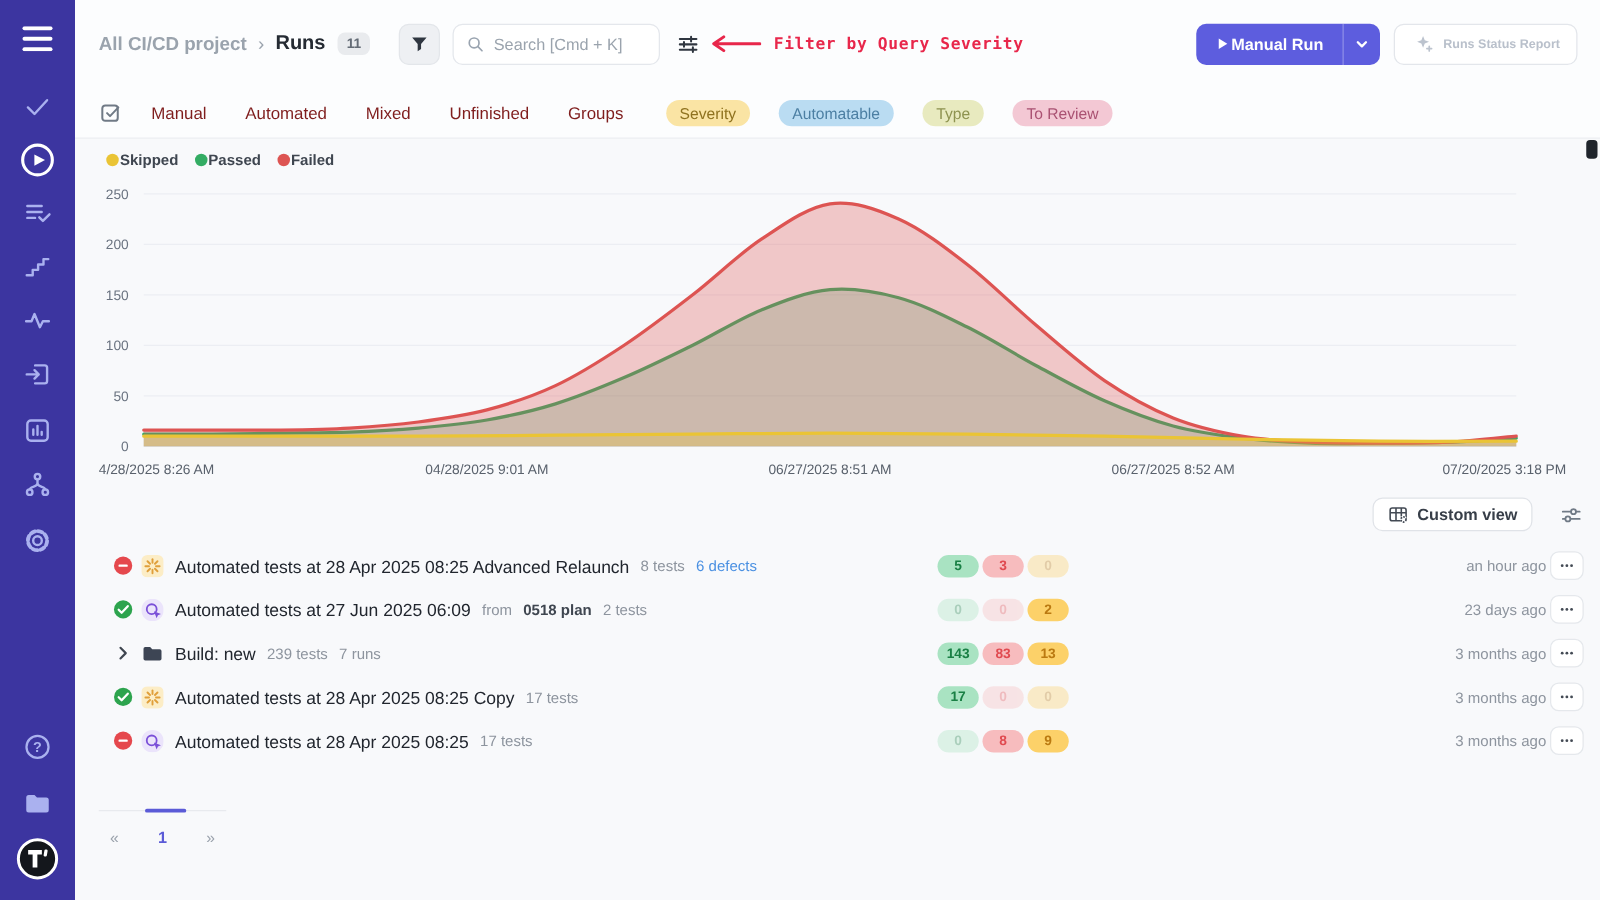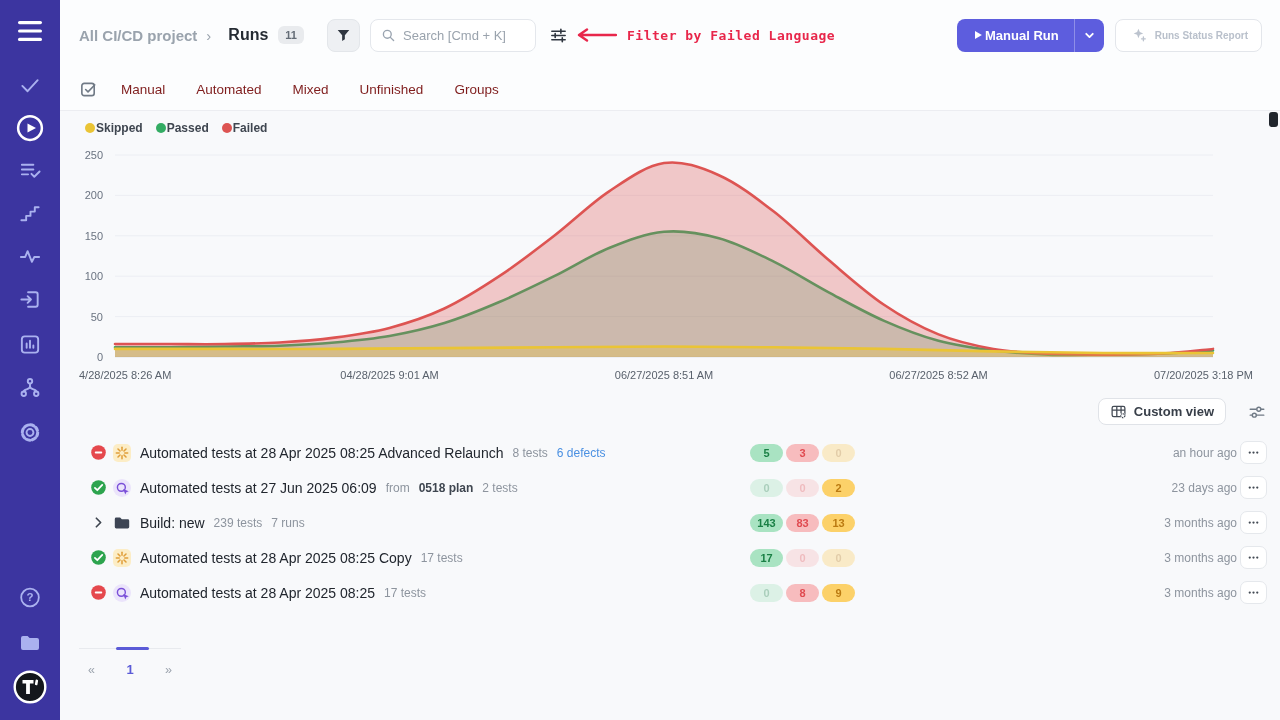--- a/index.html
+++ b/index.html
@@ -12,21 +12,21 @@
   .sb svg { stroke:#aab1ef; stroke-width:2; fill:none; stroke-linecap:round; stroke-linejoin:round; }
 
   
   .content { position:absolute; left:60px; top:0; width:1220px; height:564px; background:#f8f9fb; }
   .band { position:absolute; top:0; left:0; width:1220px; height:111px; background:#fcfdfe; border-bottom:1px solid #ecedf1; }
 
   
   .topbar { position:absolute; top:0; left:0; right:0; height:70px; display:flex; align-items:center; padding:0 18px 0 19px; }
   .crumb-project { font-size:15px; font-weight:700; color:#9aa3ad; cursor:pointer; }
   .crumb-sep { font-size:15px; color:#9aa3ad; margin:0 9px; }
-  .crumb-page { font-size:16px; font-weight:700; color:#252b33;margin-left:8px; }
+  .crumb-page { font-size:16px; font-weight:700; color:#252b33; }
   .count-badge { margin-left:10px; background:#e9ebee; color:#646c76; font-size:11px; font-weight:700; padding:3px 7px; border-radius:6px; }
   .funnel-btn { margin-left:23px; width:33px; height:33px; background:#eef0f3; border:1px solid #e3e6ea; border-radius:8px; display:flex; align-items:center; justify-content:center; cursor:pointer; }
   .search-wrap { margin-left:10px; position:relative; }
   .search-wrap svg { position:absolute; left:10px; top:8px; }
   .search-input { width:166px; height:33px; border:1px solid #e4e7ec; border-radius:8px; background:#fff; padding:0 10px 0 32px; font-size:13px; color:#333; font-family:"Liberation Sans", sans-serif; }
   .search-input::placeholder { color:#9aa3ad; }
   .tune-btn { margin-left:13px; background:none; border:none; cursor:pointer; line-height:0; }
   .annot { display:flex; align-items:center; gap:10px; margin-left:7px; color:#e8274b; }
   .annot-text { font-family:"DejaVu Sans Mono", monospace; font-weight:700; font-size:13px; letter-spacing:.5px; }
   .top-spacer { flex:1; }
@@ -205,21 +205,21 @@
       <svg width="19" height="19" viewBox="0 0 20 20" stroke="#2f3640" stroke-width="1.7" stroke-linecap="round" fill="none">
           <path d="M3 5.5 h14 M3 10 h14 M3 14.5 h14"></path>
           <path d="M12.5 3.5 v4 M6.5 8 v4 M14 12.5 v4"></path>
         </svg>
     </button>
 
     <span class="annot">
       <svg width="42" height="14" viewBox="0 0 42 14">
           <path d="M41 7 H5 M12 1.5 L4 7 l8 5.5" stroke="#e8274b" stroke-width="2.4" fill="none" stroke-linecap="round" stroke-linejoin="round"></path>
         </svg>
-      <span class="annot-text">Filter by Failed Language</span>
+      <span class="annot-text">Filter by Query Severity</span>
     </span>
 
     <span class="top-spacer"></span>
 
     <div class="mr-btn">
       <button class="mr-main">
         <svg width="12" height="12" viewBox="0 0 14 14">
             <path d="M3.5 2.2 L11.5 7 L3.5 11.8 Z" fill="#fff"></path>
           </svg>
         <span>Manual Run</span>
@@ -245,20 +245,26 @@
       <svg width="19" height="19" viewBox="0 0 20 20" stroke="#707a86" stroke-width="1.7" fill="none" stroke-linecap="round" stroke-linejoin="round">
           <rect x="3" y="3.5" width="13" height="13" rx="2.5"></rect>
           <path d="M7 10 l2.5 2.5 L16.5 5.2"></path>
         </svg>
     </button>
     <button class="tab">Manual</button>
     <button class="tab">Automated</button>
     <button class="tab">Mixed</button>
     <button class="tab">Unfinished</button>
     <button class="tab">Groups</button>
+    <span class="fbadges">
+      <span class="fbadge severity">Severity</span>
+      <span class="fbadge automatable">Automatable</span>
+      <span class="fbadge type">Type</span>
+      <span class="fbadge review">To Review</span>
+    </span>
   </div>
 
   <div class="legend">
     <span class="legend-item">
         <i class="legend-dot" style="background: rgb(234, 196, 53);"></i>
         <span>Skipped</span>
       </span>
     <span class="legend-item">
         <i class="legend-dot" style="background: rgb(51, 172, 99);"></i>
         <span>Passed</span>

